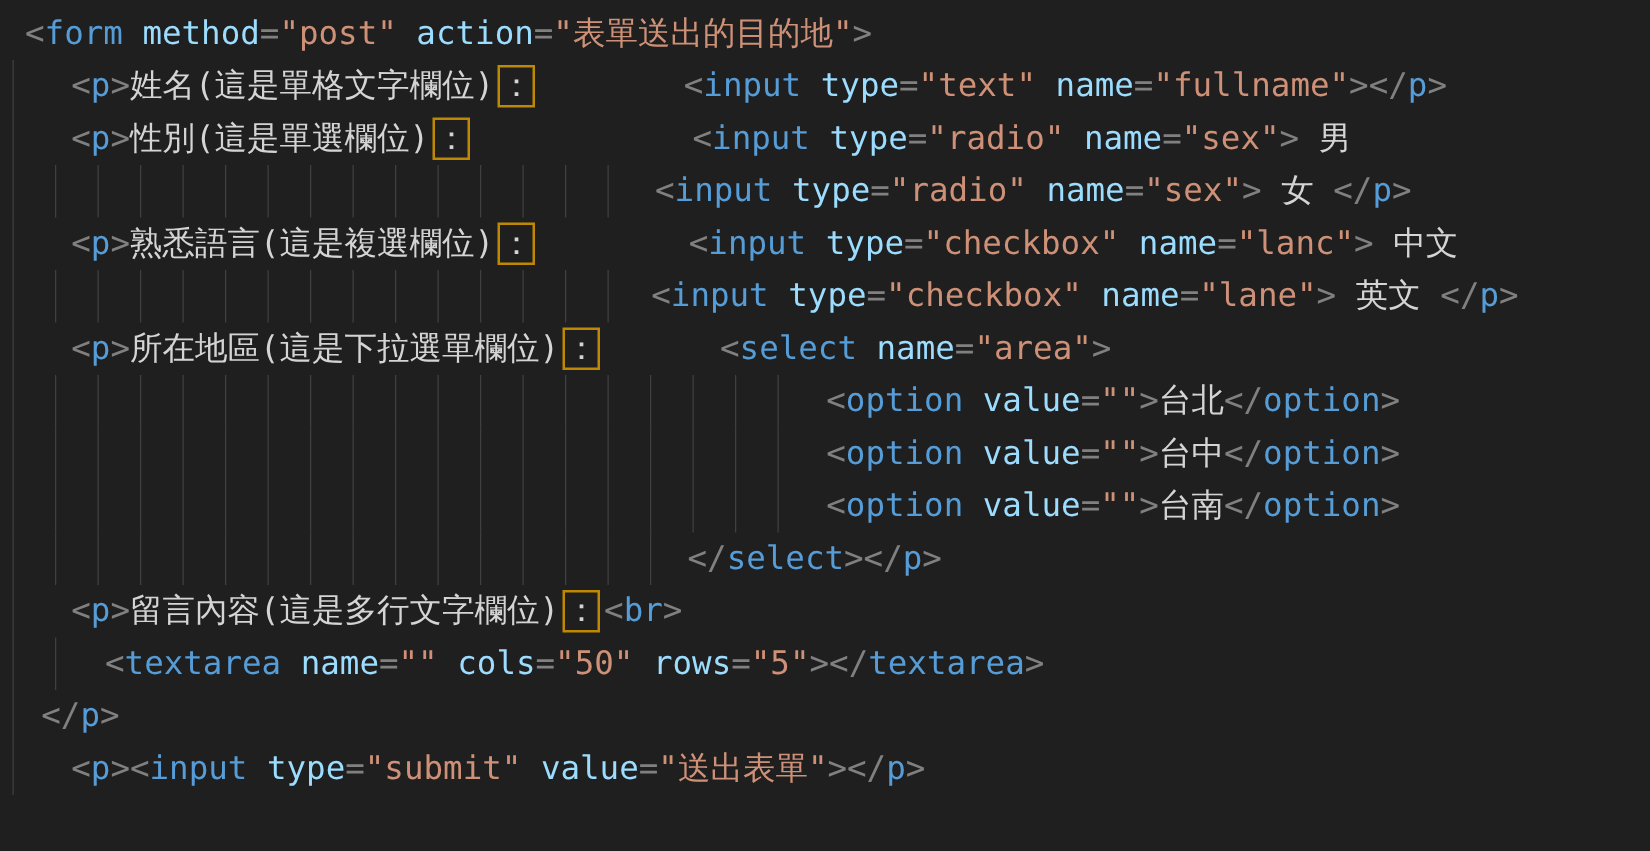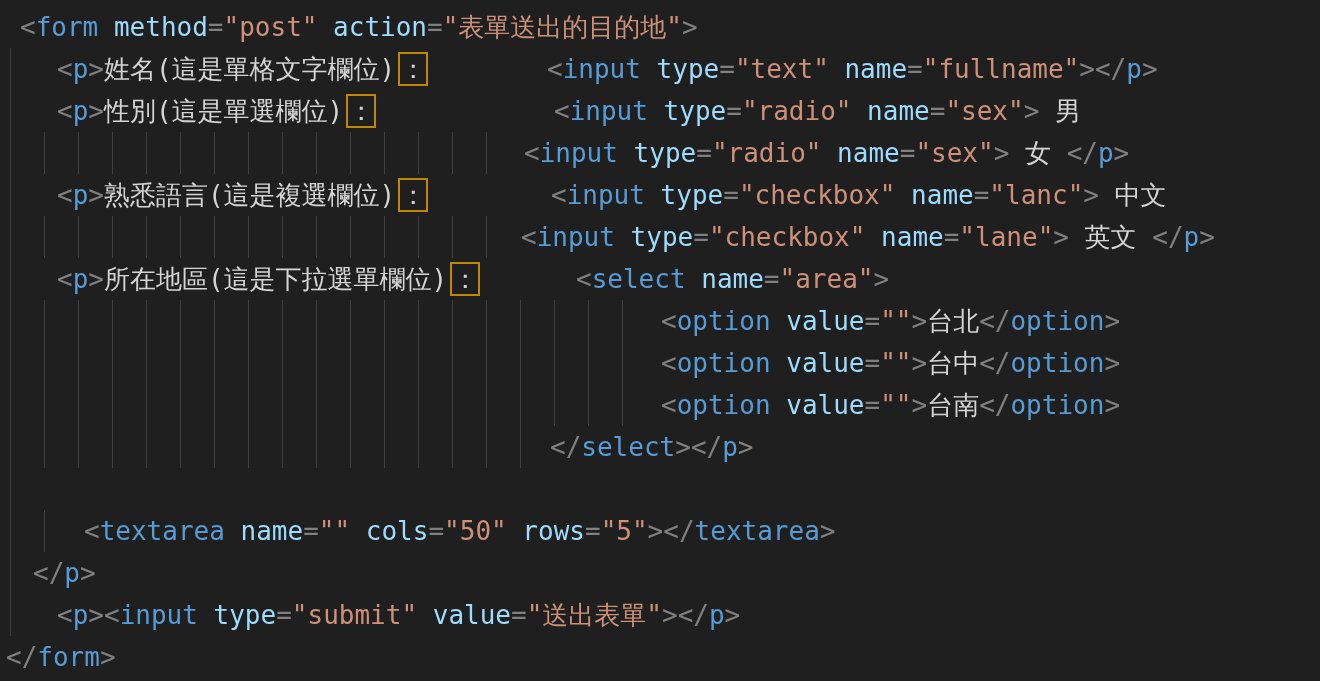--- a/index.html
+++ b/index.html
@@ -37,19 +37,18 @@
       <div class="line"><div class="guide" style="left: 10px;"></div><span class="lft" style="left: 57px;"><span class="tk-p">&lt;</span><span class="tk-t">p</span><span class="tk-p">&gt;</span><span class="tk-x">姓名(這是單格文字欄位)</span><span class="tk-x ub">：</span></span><span class="rgt" style="left: 547px;"><span class="tk-p">&lt;</span><span class="tk-t">input</span><span class="tk-x"> </span><span class="tk-a">type</span><span class="tk-p">=</span><span class="tk-s">"text"</span><span class="tk-x"> </span><span class="tk-a">name</span><span class="tk-p">=</span><span class="tk-s">"fullname"</span><span class="tk-p">&gt;</span><span class="tk-p">&lt;/</span><span class="tk-t">p</span><span class="tk-p">&gt;</span></span></div>
       <div class="line"><div class="guide" style="left: 10px;"></div><span class="lft" style="left: 57px;"><span class="tk-p">&lt;</span><span class="tk-t">p</span><span class="tk-p">&gt;</span><span class="tk-x">性別(這是單選欄位)</span><span class="tk-x ub">：</span></span><span class="rgt" style="left: 554px;"><span class="tk-p">&lt;</span><span class="tk-t">input</span><span class="tk-x"> </span><span class="tk-a">type</span><span class="tk-p">=</span><span class="tk-s">"radio"</span><span class="tk-x"> </span><span class="tk-a">name</span><span class="tk-p">=</span><span class="tk-s">"sex"</span><span class="tk-p">&gt;</span><span class="tk-x"> 男</span></span></div>
       <div class="line"><div class="guide" style="left: 10px;"></div><div class="guide" style="left: 44px;"></div><div class="guide" style="left: 78px;"></div><div class="guide" style="left: 112px;"></div><div class="guide" style="left: 146px;"></div><div class="guide" style="left: 180px;"></div><div class="guide" style="left: 214px;"></div><div class="guide" style="left: 248px;"></div><div class="guide" style="left: 282px;"></div><div class="guide" style="left: 316px;"></div><div class="guide" style="left: 350px;"></div><div class="guide" style="left: 384px;"></div><div class="guide" style="left: 418px;"></div><div class="guide" style="left: 452px;"></div><div class="guide" style="left: 486px;"></div><span class="rgt" style="left: 524px;"><span class="tk-p">&lt;</span><span class="tk-t">input</span><span class="tk-x"> </span><span class="tk-a">type</span><span class="tk-p">=</span><span class="tk-s">"radio"</span><span class="tk-x"> </span><span class="tk-a">name</span><span class="tk-p">=</span><span class="tk-s">"sex"</span><span class="tk-p">&gt;</span><span class="tk-x"> 女 </span><span class="tk-p">&lt;/</span><span class="tk-t">p</span><span class="tk-p">&gt;</span></span></div>
       <div class="line"><div class="guide" style="left: 10px;"></div><span class="lft" style="left: 57px;"><span class="tk-p">&lt;</span><span class="tk-t">p</span><span class="tk-p">&gt;</span><span class="tk-x">熟悉語言(這是複選欄位)</span><span class="tk-x ub">：</span></span><span class="rgt" style="left: 551px;"><span class="tk-p">&lt;</span><span class="tk-t">input</span><span class="tk-x"> </span><span class="tk-a">type</span><span class="tk-p">=</span><span class="tk-s">"checkbox"</span><span class="tk-x"> </span><span class="tk-a">name</span><span class="tk-p">=</span><span class="tk-s">"lanc"</span><span class="tk-p">&gt;</span><span class="tk-x"> 中文</span></span></div>
       <div class="line"><div class="guide" style="left: 10px;"></div><div class="guide" style="left: 44px;"></div><div class="guide" style="left: 78px;"></div><div class="guide" style="left: 112px;"></div><div class="guide" style="left: 146px;"></div><div class="guide" style="left: 180px;"></div><div class="guide" style="left: 214px;"></div><div class="guide" style="left: 248px;"></div><div class="guide" style="left: 282px;"></div><div class="guide" style="left: 316px;"></div><div class="guide" style="left: 350px;"></div><div class="guide" style="left: 384px;"></div><div class="guide" style="left: 418px;"></div><div class="guide" style="left: 452px;"></div><div class="guide" style="left: 486px;"></div><span class="rgt" style="left: 521px;"><span class="tk-p">&lt;</span><span class="tk-t">input</span><span class="tk-x"> </span><span class="tk-a">type</span><span class="tk-p">=</span><span class="tk-s">"checkbox"</span><span class="tk-x"> </span><span class="tk-a">name</span><span class="tk-p">=</span><span class="tk-s">"lane"</span><span class="tk-p">&gt;</span><span class="tk-x"> 英文 </span><span class="tk-p">&lt;/</span><span class="tk-t">p</span><span class="tk-p">&gt;</span></span></div>
       <div class="line"><div class="guide" style="left: 10px;"></div><span class="lft" style="left: 57px;"><span class="tk-p">&lt;</span><span class="tk-t">p</span><span class="tk-p">&gt;</span><span class="tk-x">所在地區(這是下拉選單欄位)</span><span class="tk-x ub">：</span></span><span class="rgt" style="left: 576px;"><span class="tk-p">&lt;</span><span class="tk-t">select</span><span class="tk-x"> </span><span class="tk-a">name</span><span class="tk-p">=</span><span class="tk-s">"area"</span><span class="tk-p">&gt;</span></span></div>
       <div class="line"><div class="guide" style="left: 10px;"></div><div class="guide" style="left: 44px;"></div><div class="guide" style="left: 78px;"></div><div class="guide" style="left: 112px;"></div><div class="guide" style="left: 146px;"></div><div class="guide" style="left: 180px;"></div><div class="guide" style="left: 214px;"></div><div class="guide" style="left: 248px;"></div><div class="guide" style="left: 282px;"></div><div class="guide" style="left: 316px;"></div><div class="guide" style="left: 350px;"></div><div class="guide" style="left: 384px;"></div><div class="guide" style="left: 418px;"></div><div class="guide" style="left: 452px;"></div><div class="guide" style="left: 486px;"></div><div class="guide" style="left: 520px;"></div><div class="guide" style="left: 554px;"></div><div class="guide" style="left: 588px;"></div><div class="guide" style="left: 622px;"></div><span class="rgt" style="left: 661px;"><span class="tk-p">&lt;</span><span class="tk-t">option</span><span class="tk-x"> </span><span class="tk-a">value</span><span class="tk-p">=</span><span class="tk-s">""</span><span class="tk-p">&gt;</span><span class="tk-x">台北</span><span class="tk-p">&lt;/</span><span class="tk-t">option</span><span class="tk-p">&gt;</span></span></div>
       <div class="line"><div class="guide" style="left: 10px;"></div><div class="guide" style="left: 44px;"></div><div class="guide" style="left: 78px;"></div><div class="guide" style="left: 112px;"></div><div class="guide" style="left: 146px;"></div><div class="guide" style="left: 180px;"></div><div class="guide" style="left: 214px;"></div><div class="guide" style="left: 248px;"></div><div class="guide" style="left: 282px;"></div><div class="guide" style="left: 316px;"></div><div class="guide" style="left: 350px;"></div><div class="guide" style="left: 384px;"></div><div class="guide" style="left: 418px;"></div><div class="guide" style="left: 452px;"></div><div class="guide" style="left: 486px;"></div><div class="guide" style="left: 520px;"></div><div class="guide" style="left: 554px;"></div><div class="guide" style="left: 588px;"></div><div class="guide" style="left: 622px;"></div><span class="rgt" style="left: 661px;"><span class="tk-p">&lt;</span><span class="tk-t">option</span><span class="tk-x"> </span><span class="tk-a">value</span><span class="tk-p">=</span><span class="tk-s">""</span><span class="tk-p">&gt;</span><span class="tk-x">台中</span><span class="tk-p">&lt;/</span><span class="tk-t">option</span><span class="tk-p">&gt;</span></span></div>
       <div class="line"><div class="guide" style="left: 10px;"></div><div class="guide" style="left: 44px;"></div><div class="guide" style="left: 78px;"></div><div class="guide" style="left: 112px;"></div><div class="guide" style="left: 146px;"></div><div class="guide" style="left: 180px;"></div><div class="guide" style="left: 214px;"></div><div class="guide" style="left: 248px;"></div><div class="guide" style="left: 282px;"></div><div class="guide" style="left: 316px;"></div><div class="guide" style="left: 350px;"></div><div class="guide" style="left: 384px;"></div><div class="guide" style="left: 418px;"></div><div class="guide" style="left: 452px;"></div><div class="guide" style="left: 486px;"></div><div class="guide" style="left: 520px;"></div><div class="guide" style="left: 554px;"></div><div class="guide" style="left: 588px;"></div><div class="guide" style="left: 622px;"></div><span class="rgt" style="left: 661px;"><span class="tk-p">&lt;</span><span class="tk-t">option</span><span class="tk-x"> </span><span class="tk-a">value</span><span class="tk-p">=</span><span class="tk-s">""</span><span class="tk-p">&gt;</span><span class="tk-x">台南</span><span class="tk-p">&lt;/</span><span class="tk-t">option</span><span class="tk-p">&gt;</span></span></div>
       <div class="line"><div class="guide" style="left: 10px;"></div><div class="guide" style="left: 44px;"></div><div class="guide" style="left: 78px;"></div><div class="guide" style="left: 112px;"></div><div class="guide" style="left: 146px;"></div><div class="guide" style="left: 180px;"></div><div class="guide" style="left: 214px;"></div><div class="guide" style="left: 248px;"></div><div class="guide" style="left: 282px;"></div><div class="guide" style="left: 316px;"></div><div class="guide" style="left: 350px;"></div><div class="guide" style="left: 384px;"></div><div class="guide" style="left: 418px;"></div><div class="guide" style="left: 452px;"></div><div class="guide" style="left: 486px;"></div><div class="guide" style="left: 520px;"></div><span class="rgt" style="left: 550px;"><span class="tk-p">&lt;/</span><span class="tk-t">select</span><span class="tk-p">&gt;</span><span class="tk-p">&lt;/</span><span class="tk-t">p</span><span class="tk-p">&gt;</span></span></div>
-      <div class="line"><div class="guide" style="left: 10px;"></div></div>
+      <div class="line"><div class="guide" style="left: 10px;"></div><span class="lft" style="left: 57px;"><span class="tk-p">&lt;</span><span class="tk-t">p</span><span class="tk-p">&gt;</span><span class="tk-x">留言內容(這是多行文字欄位)</span><span class="tk-x ub">：</span><span class="tk-p">&lt;</span><span class="tk-t">br</span><span class="tk-p">&gt;</span></span></div>
       <div class="line"><div class="guide" style="left: 10px;"></div><div class="guide" style="left: 44px;"></div><span class="lft" style="left: 84px;"><span class="tk-p">&lt;</span><span class="tk-t">textarea</span><span class="tk-x"> </span><span class="tk-a">name</span><span class="tk-p">=</span><span class="tk-s">""</span><span class="tk-x"> </span><span class="tk-a">cols</span><span class="tk-p">=</span><span class="tk-s">"50"</span><span class="tk-x"> </span><span class="tk-a">rows</span><span class="tk-p">=</span><span class="tk-s">"5"</span><span class="tk-p">&gt;</span><span class="tk-p">&lt;/</span><span class="tk-t">textarea</span><span class="tk-p">&gt;</span></span></div>
       <div class="line"><div class="guide" style="left: 10px;"></div><span class="lft" style="left: 33px;"><span class="tk-p">&lt;/</span><span class="tk-t">p</span><span class="tk-p">&gt;</span></span></div>
       <div class="line"><div class="guide" style="left: 10px;"></div><span class="lft" style="left: 57px;"><span class="tk-p">&lt;</span><span class="tk-t">p</span><span class="tk-p">&gt;</span><span class="tk-p">&lt;</span><span class="tk-t">input</span><span class="tk-x"> </span><span class="tk-a">type</span><span class="tk-p">=</span><span class="tk-s">"submit"</span><span class="tk-x"> </span><span class="tk-a">value</span><span class="tk-p">=</span><span class="tk-s">"送出表單"</span><span class="tk-p">&gt;</span><span class="tk-p">&lt;/</span><span class="tk-t">p</span><span class="tk-p">&gt;</span></span></div>
-      <div class="line"><span class="lft" style="left: 6px;"><span class="tk-p">&lt;/</span><span class="tk-t">form</span><span class="tk-p">&gt;</span></span></div>
     </div>
 </div>
 
 </body></html>

